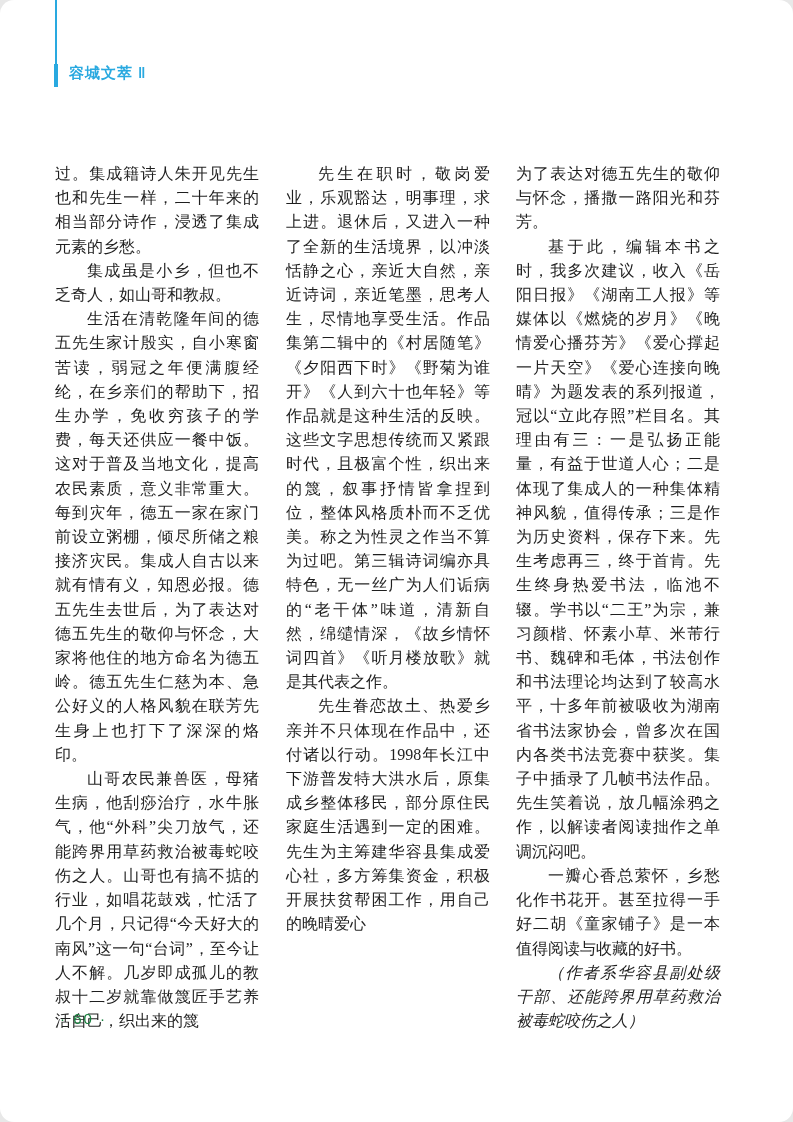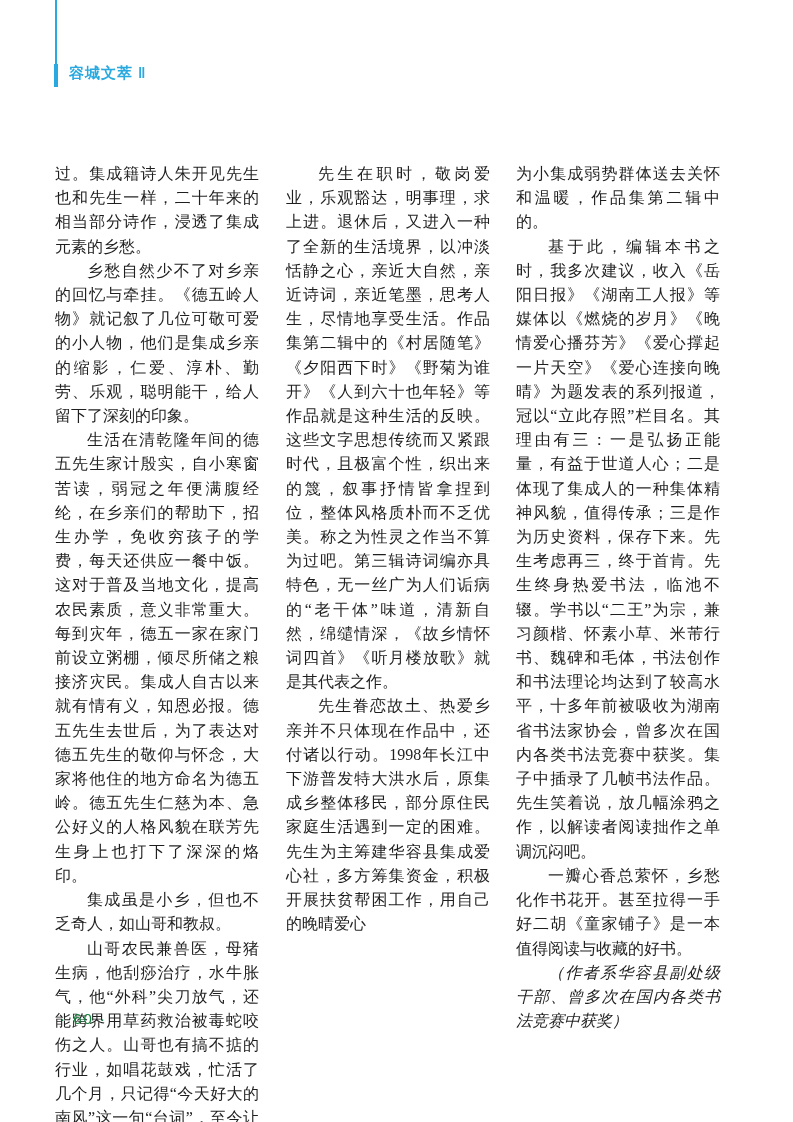--- a/index.html
+++ b/index.html
@@ -4,20 +4,21 @@
 <style>
   html, body { margin: 0; padding: 0; background: #e8e8e8; }
   .page {
     position: relative;
     width: 793px;
     height: 1122px;
     margin: 0 auto;
     background: #ffffff;
     font-family: "Liberation Serif", "DejaVu Serif", serif;
     overflow: hidden;
+    border-radius: 14px;
   }
   
   .accent-thin {
     position: absolute;
     left: 55px; top: 0;
     width: 2px; height: 64px;
   }
   .accent-thick {
     position: absolute;
     left: 54px; top: 64px;
@@ -69,33 +70,32 @@
 
   <div class="accent-thin" style="background-color: rgb(41, 169, 224);"></div>
   <div class="accent-thick" style="background-color: rgb(41, 169, 224);"></div>
 
   <div class="header-label" style="color: rgb(41, 169, 224);">
     <span>容城文萃</span><span class="header-bars">‖</span>
   </div>
 
   <div class="col col-1">
     <p class="cont">过。集成籍诗人朱开见先生也和先生一样，二十年来的相当部分诗作，浸透了集成元素的乡愁。</p>
-    <p>乡愁自然少不了对乡亲的回忆与牵挂。《德五岭人物》就记叙了几位可敬可爱的小人物，他们是集成乡亲的缩影，仁爱、淳朴、勤劳、乐观，聪明能干，给人留下了深刻的印象。</p>
+    <p>集成虽是小乡，但也不乏奇人，如山哥和教叔。</p>
     <p>生活在清乾隆年间的德五先生家计殷实，自小寒窗苦读，弱冠之年便满腹经纶，在乡亲们的帮助下，招生办学，免收穷孩子的学费，每天还供应一餐中饭。这对于普及当地文化，提高农民素质，意义非常重大。每到灾年，德五一家在家门前设立粥棚，倾尽所储之粮接济灾民。集成人自古以来就有情有义，知恩必报。德五先生去世后，为了表达对德五先生的敬仰与怀念，大家将他住的地方命名为德五岭。德五先生仁慈为本、急公好义的人格风貌在联芳先生身上也打下了深深的烙印。</p>
-    <p>集成虽是小乡，但也不乏奇人，如山哥和教叔。</p>
     <p>山哥农民兼兽医，母猪生病，他刮痧治疗，水牛胀气，他“外科”尖刀放气，还能跨界用草药救治被毒蛇咬伤之人。山哥也有搞不掂的行业，如唱花鼓戏，忙活了几个月，只记得“今天好大的南风”这一句“台词”，至今让人不解。几岁即成孤儿的教叔十二岁就靠做篾匠手艺养活自己，织出来的篾</p>
   </div>
 
   <div class="col col-2">
     <p>先生在职时，敬岗爱业，乐观豁达，明事理，求上进。退休后，又进入一种了全新的生活境界，以冲淡恬静之心，亲近大自然，亲近诗词，亲近笔墨，思考人生，尽情地享受生活。作品集第二辑中的《村居随笔》《夕阳西下时》《野菊为谁开》《人到六十也年轻》等作品就是这种生活的反映。这些文字思想传统而又紧跟时代，且极富个性，织出来的篾，叙事抒情皆拿捏到位，整体风格质朴而不乏优美。称之为性灵之作当不算为过吧。第三辑诗词编亦具特色，无一丝广为人们诟病的“老干体”味道，清新自然，绵缱情深，《故乡情怀词四首》《听月楼放歌》就是其代表之作。</p>
     <p>先生眷恋故土、热爱乡亲并不只体现在作品中，还付诸以行动。1998年长江中下游普发特大洪水后，原集成乡整体移民，部分原住民家庭生活遇到一定的困难。先生为主筹建华容县集成爱心社，多方筹集资金，积极开展扶贫帮困工作，用自己的晚晴爱心</p>
   </div>
 
   <div class="col col-3">
-    <p class="cont">为小集成弱势群体送去关怀和温暖，作品集第二辑中的。</p>
+    <p class="cont">为了表达对德五先生的敬仰与怀念，播撒一路阳光和芬芳。</p>
     <p>基于此，编辑本书之时，我多次建议，收入《岳阳日报》《湖南工人报》等媒体以《燃烧的岁月》《晚情爱心播芬芳》《爱心撑起一片天空》《爱心连接向晚晴》为题发表的系列报道，冠以“立此存照”栏目名。其理由有三：一是弘扬正能量，有益于世道人心；二是体现了集成人的一种集体精神风貌，值得传承；三是作为历史资料，保存下来。先生考虑再三，终于首肯。先生终身热爱书法，临池不辍。学书以“二王”为宗，兼习颜楷、怀素小草、米芾行书、魏碑和毛体，书法创作和书法理论均达到了较高水平，十多年前被吸收为湖南省书法家协会，曾多次在国内各类书法竞赛中获奖。集子中插录了几帧书法作品。先生笑着说，放几幅涂鸦之作，以解读者阅读拙作之单调沉闷吧。</p>
     <p>一瓣心香总萦怀，乡愁化作书花开。甚至拉得一手好二胡《童家铺子》是一本值得阅读与收藏的好书。</p>
-    <p class="author-note">（作者系华容县副处级干部、曾多次在国内各类书法竞赛中获奖）</p>
+    <p class="author-note">（作者系华容县副处级干部、还能跨界用草药救治被毒蛇咬伤之人）</p>
   </div>
 
   <div class="pagenum" style="color: #15803d;">· 60 ·</div>
 
 </div>
 
 </body></html>

